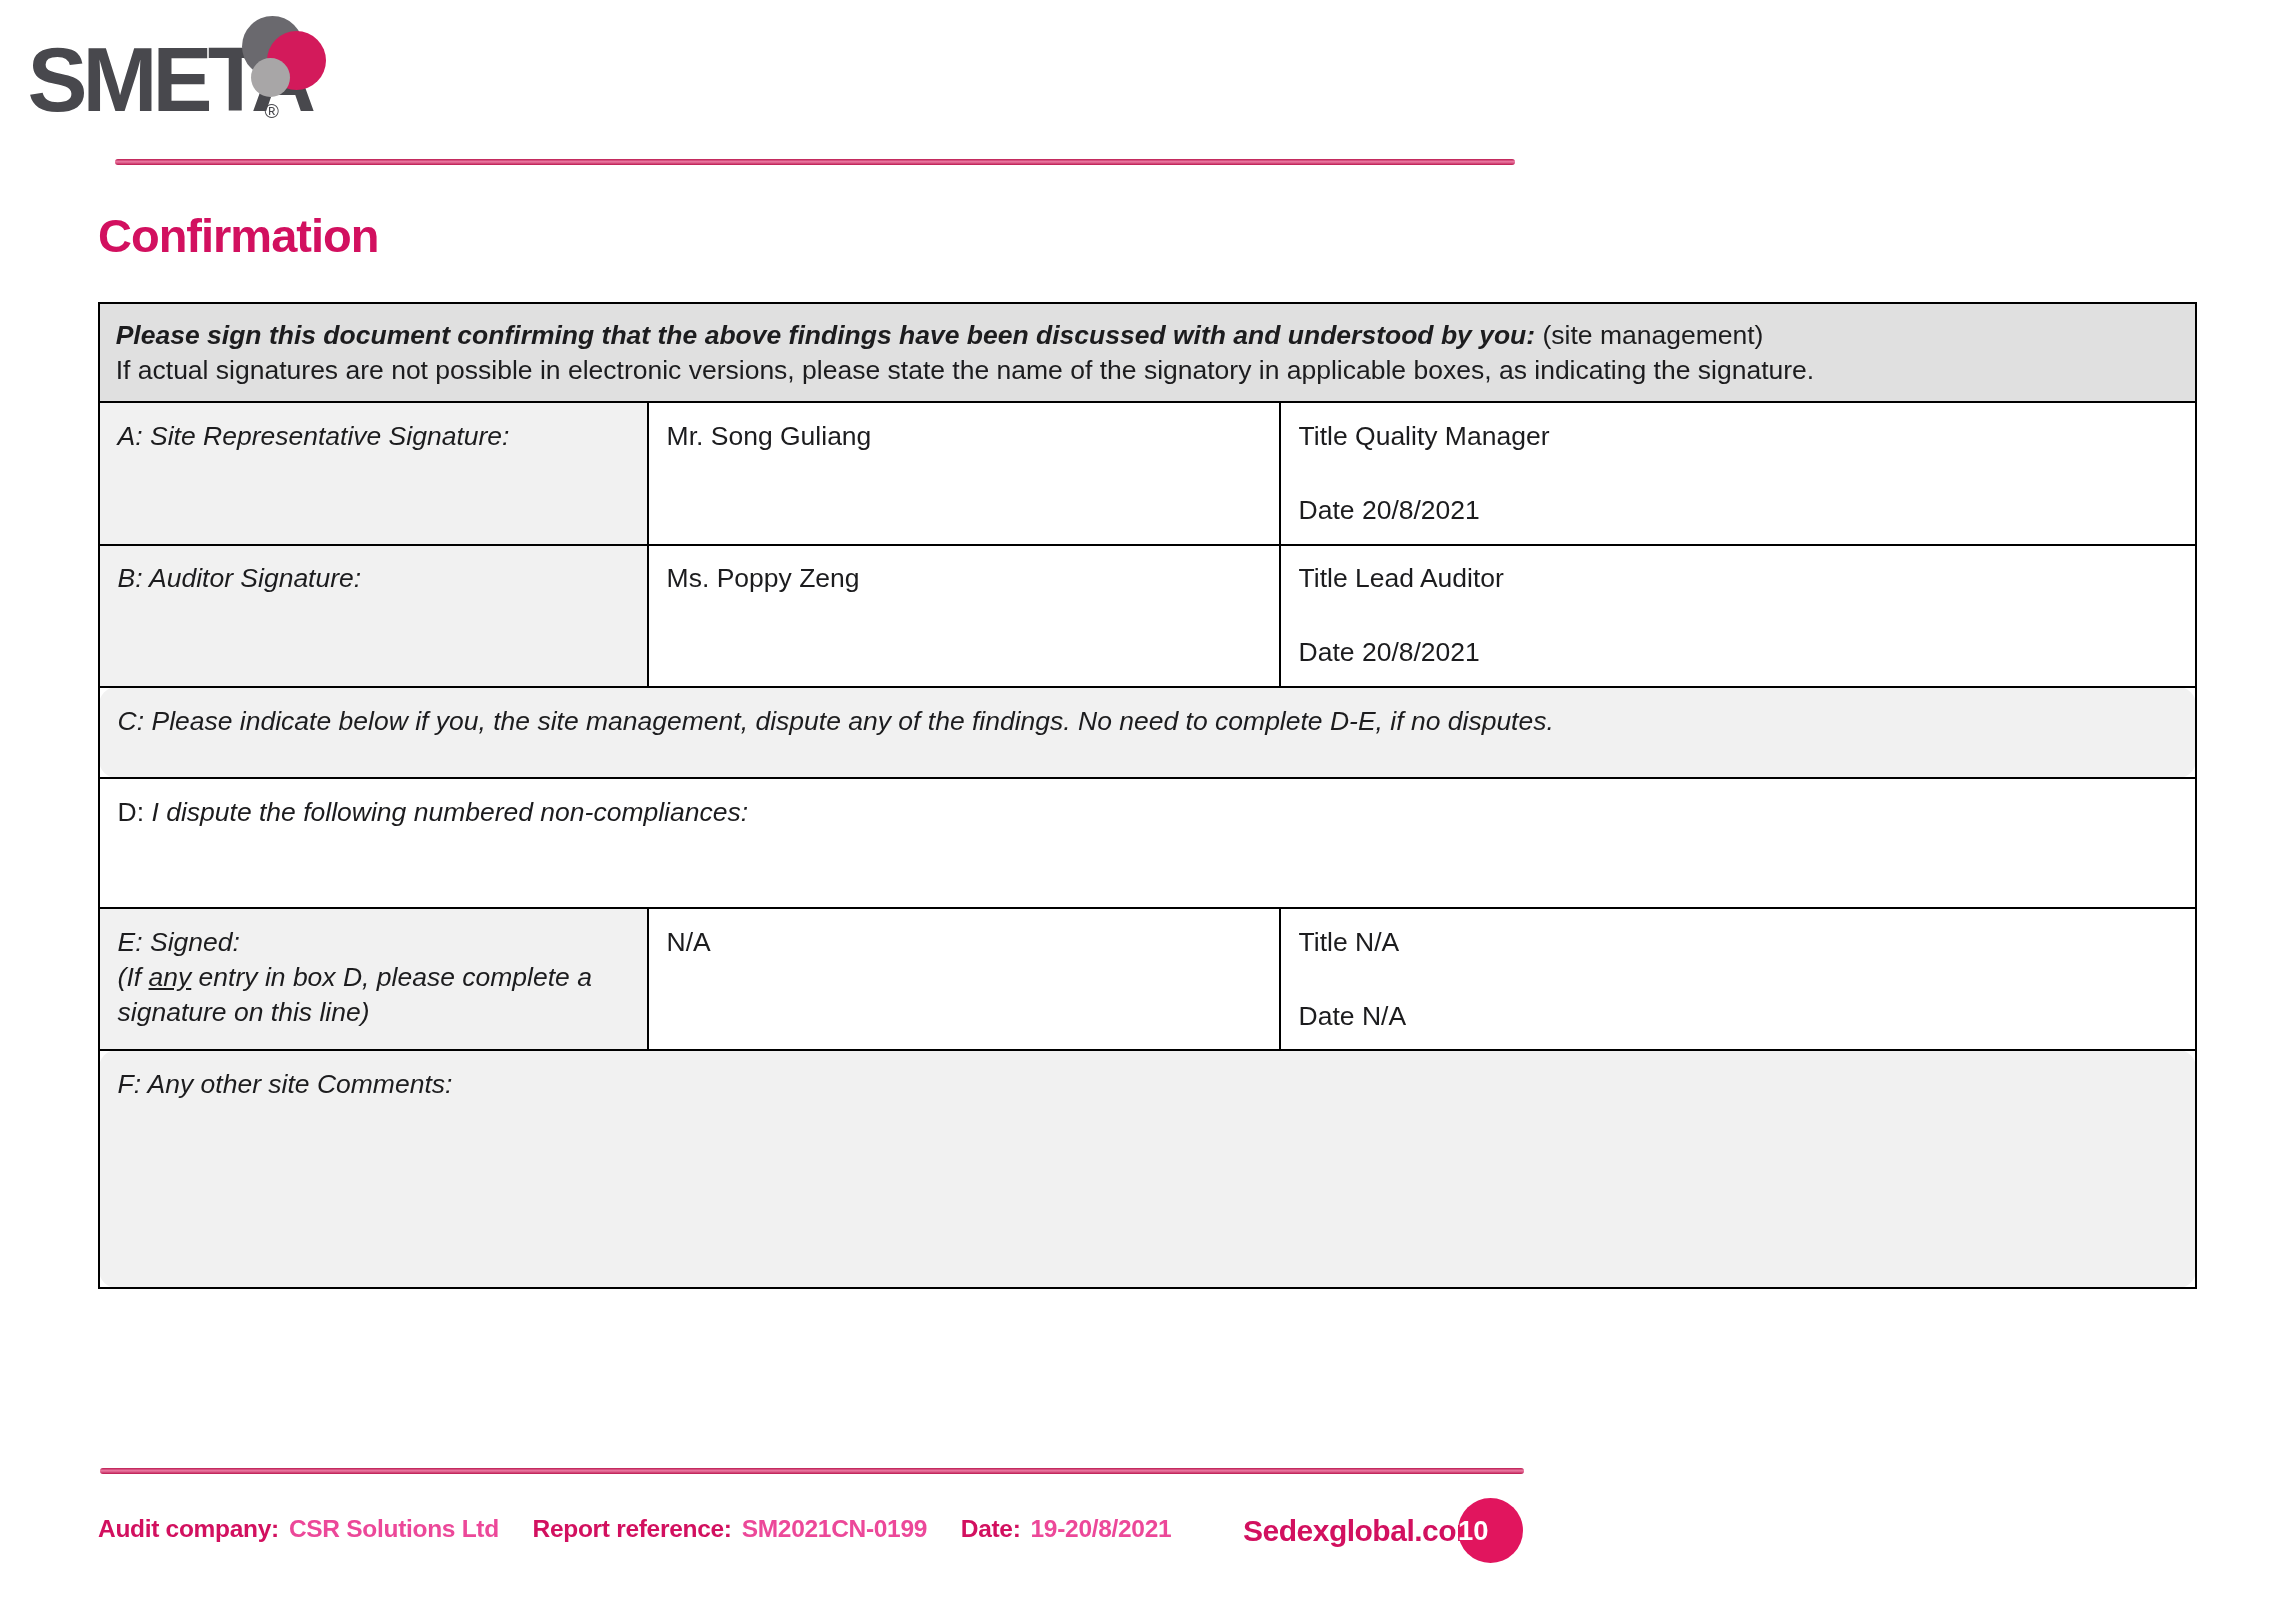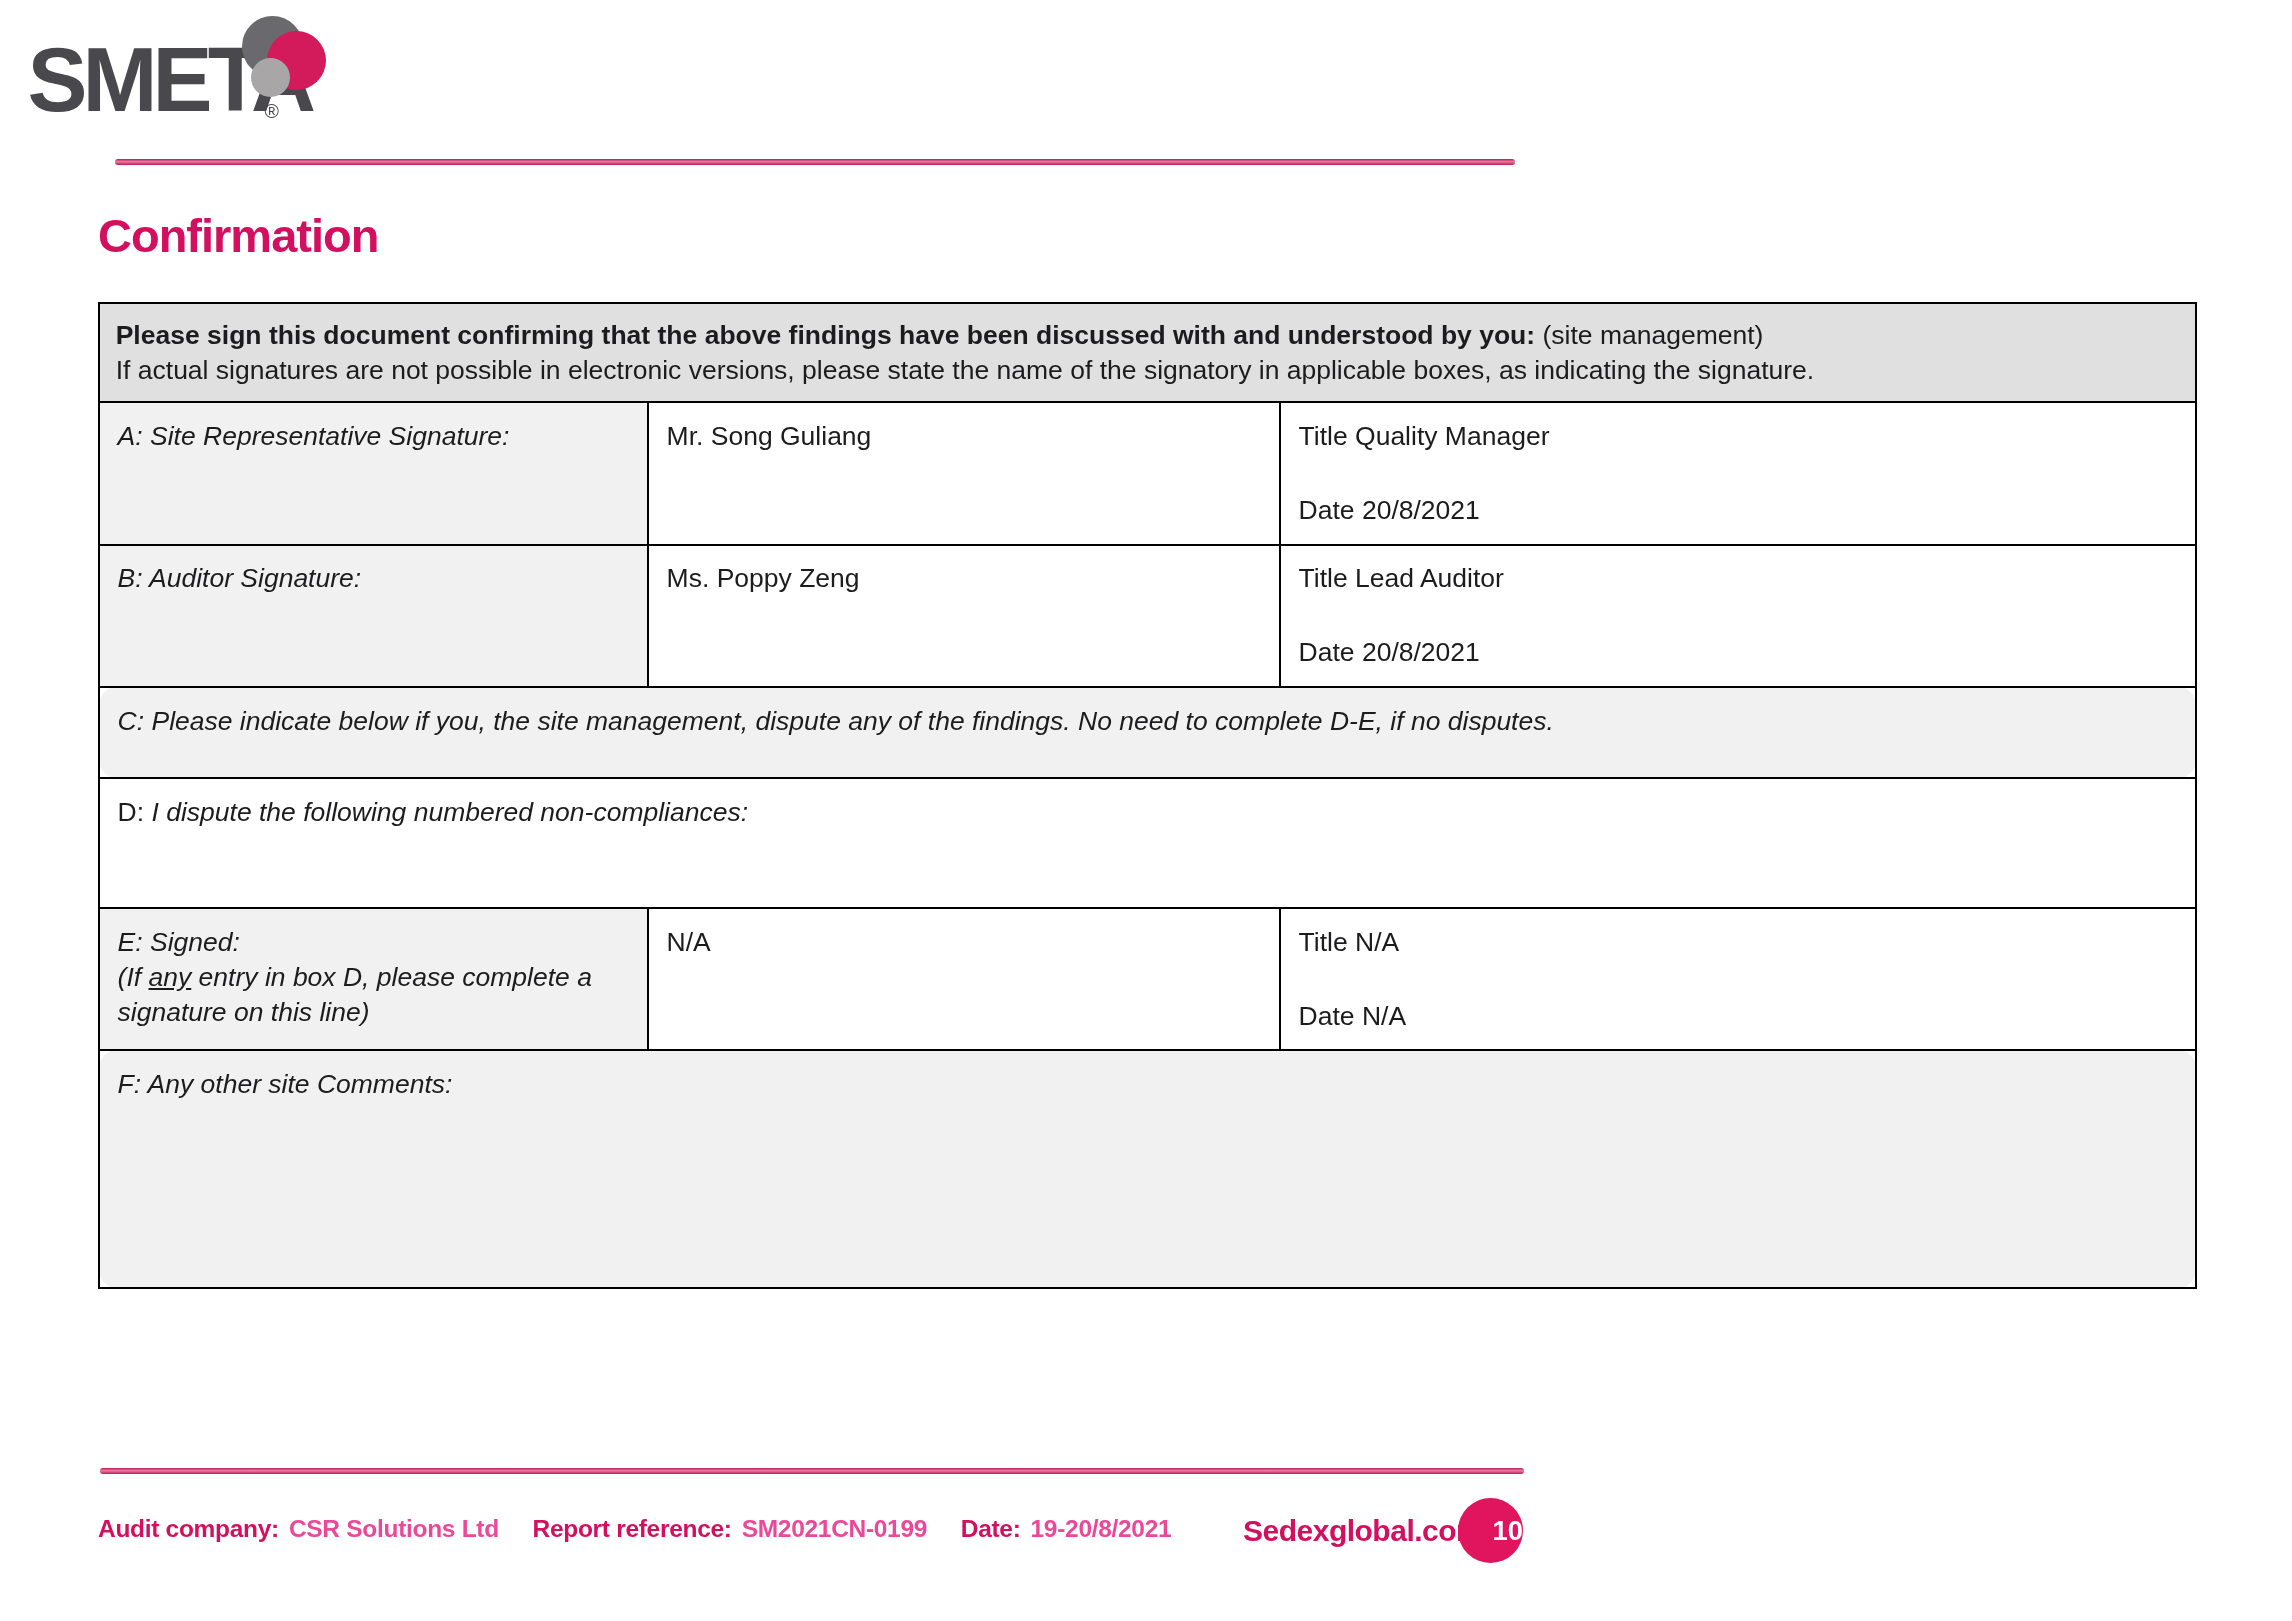--- a/index.html
+++ b/index.html
@@ -60,21 +60,21 @@
     border-collapse: collapse;
     table-layout: fixed;
     font-size: 26.5px;
     color: #1c1c1e;
   }
   table.confirm, table.confirm td { border: 2px solid #000; }
   table.confirm { border: 2.9px solid #000; }
   table.confirm td { vertical-align: top; padding: 15.7px 17.6px; line-height: 1.32; }
   td.shaded { background: #f1f1f1; }
   tr.instructions td { background: #e0e0e0; padding: 13.7px 15.7px; }
-  .instr-bold { font-weight: 700; }
+  .instr-bold { font-weight: 700; font-style: italic; }
   .instr-italic { }
   .label-cell { font-style: italic; }
   .full-italic { font-style: italic; border-radius: 18px; }
   .prefix-roman { font-style: normal; }
   .cell-date { margin-top: 39px; }
   .u { text-decoration: underline; margin-top: 23px; }
 
   
   .footer-meta {
     position: absolute; left: 98px; top: 1515px;
@@ -88,21 +88,21 @@
 
   .site-link {
     position: absolute; left: 1243px; top: 1514px;
     font-size: 30px; font-weight: 800; color: #d2105f;
     letter-spacing: -0.5px;
   }
   .page-badge {
     position: absolute; left: 1458px; top: 1498px;
     width: 65px; height: 65px; border-radius: 50%;
     background: #e1155e; color: #fff;
-    display: flex; align-items: center; justify-content: flex-end;
+    display: flex; align-items: center; justify-content: flex-start;
     font-size: 27.4px; font-weight: 700;
   }
 </style>
 </head>
 <body>
 
 <div class="page">
 
   <div class="logo">
     <span class="logo-text">SMETA</span>

